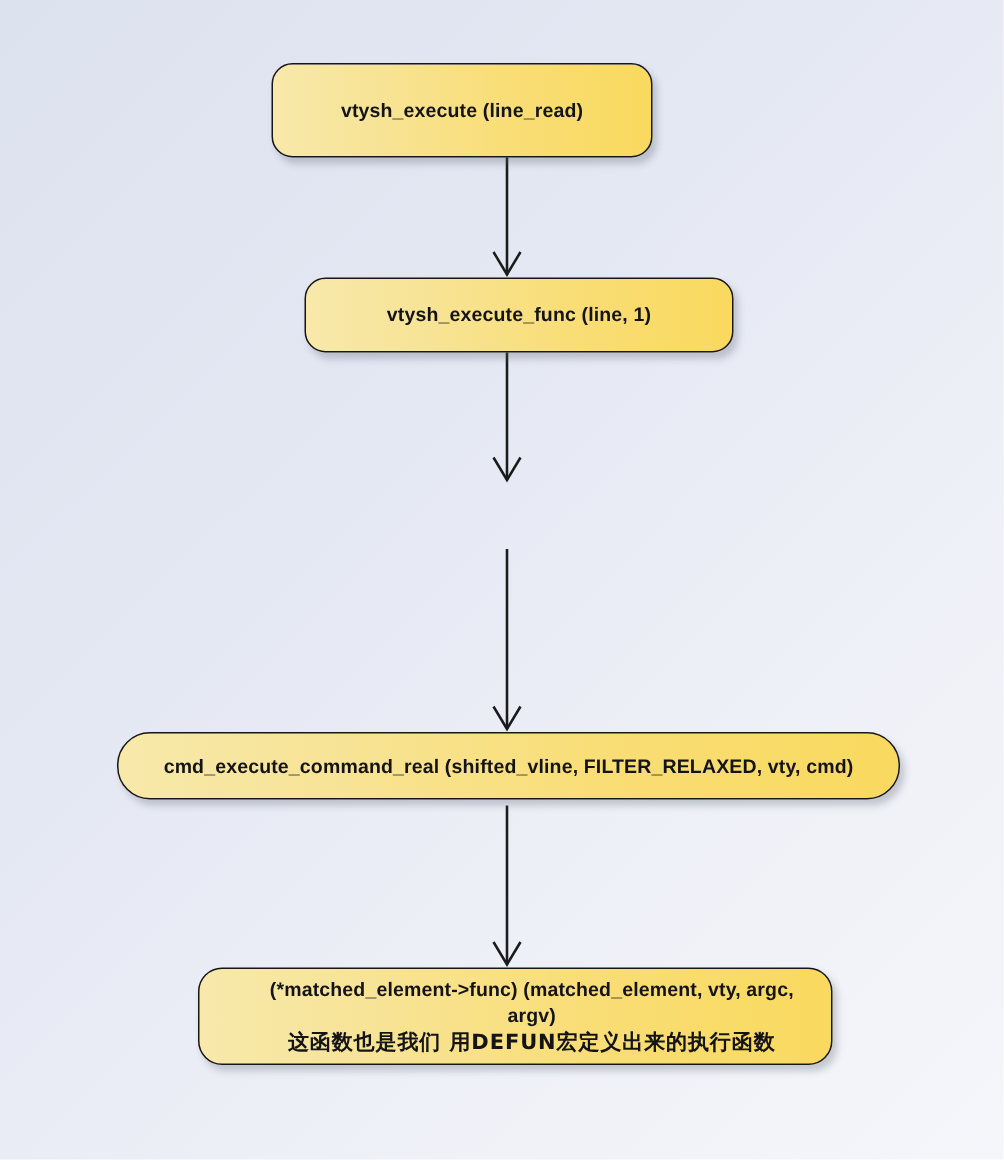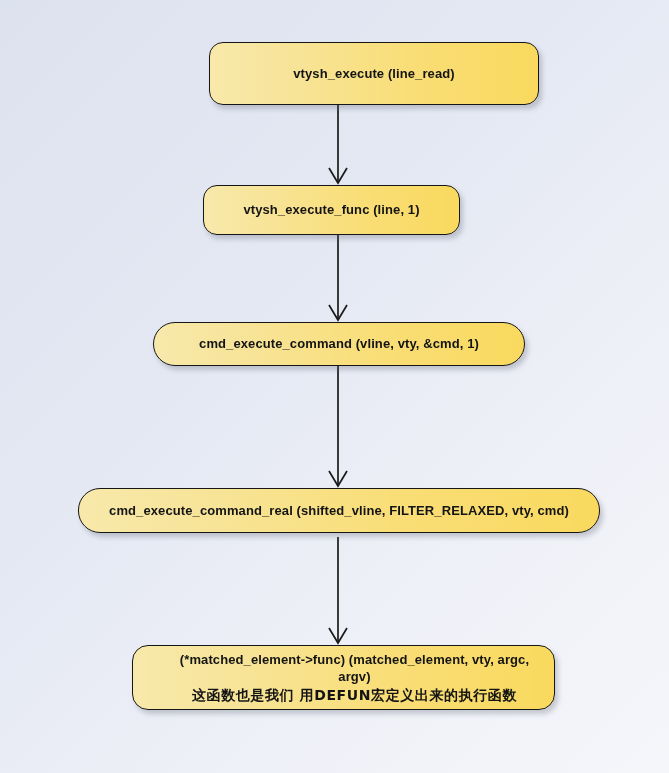--- a/index.html
+++ b/index.html
@@ -65,22 +65,22 @@
 
   .line-cn {
     display: block;
     font-family: "DejaVu Sans", "Liberation Sans", sans-serif;
     font-weight: bold;
     font-size: 14px;
     letter-spacing: 0.6px;
   }
 
   
-  #node-1 { left: 209px; top: 42px;  width: 330px; height: 63px; }
-  #node-2 { left: 203px; top: 185px; width: 257px; height: 50px; }
+  #node-1 { left: 181px; top: 42px;  width: 254px; height: 63px; }
+  #node-2 { left: 203px; top: 185px; width: 286px; height: 50px; }
   #node-3 { left: 153px; top: 322px; width: 372px; height: 44px; }
   #node-4 { left: 78px;  top: 488px; width: 522px; height: 45px; }
   #node-5 { left: 132px; top: 645px; width: 423px; height: 65px; }
 
   #node-3, #node-4 { border-radius: 22px; }
   #node-5 { border-radius: 16px; padding-left: 22px; }
 </style>
 </head>
 <body>
 
@@ -110,23 +110,20 @@
   </svg>
 
   <div class="node" id="node-1">
     <span class="label">vtysh_execute (line_read)</span>
   </div>
 
   <div class="node" id="node-2">
     <span class="label">vtysh_execute_func (line, 1)</span>
   </div>
 
-  <div class="node" id="node-3">
-    <span class="label">cmd_execute_command (vline, vty, &amp;cmd, 1)</span>
-  </div>
 
   <div class="node" id="node-4">
     <span class="label">cmd_execute_command_real (shifted_vline, FILTER_RELAXED, vty, cmd)</span>
   </div>
 
   <div class="node" id="node-5">
     <span class="label multiline">
       <span>(*matched_element-&gt;func) (matched_element, vty, argc, argv)</span>
       <span class="line-cn">这函数也是我们 用DEFUN宏定义出来的执行函数</span>
     </span>

